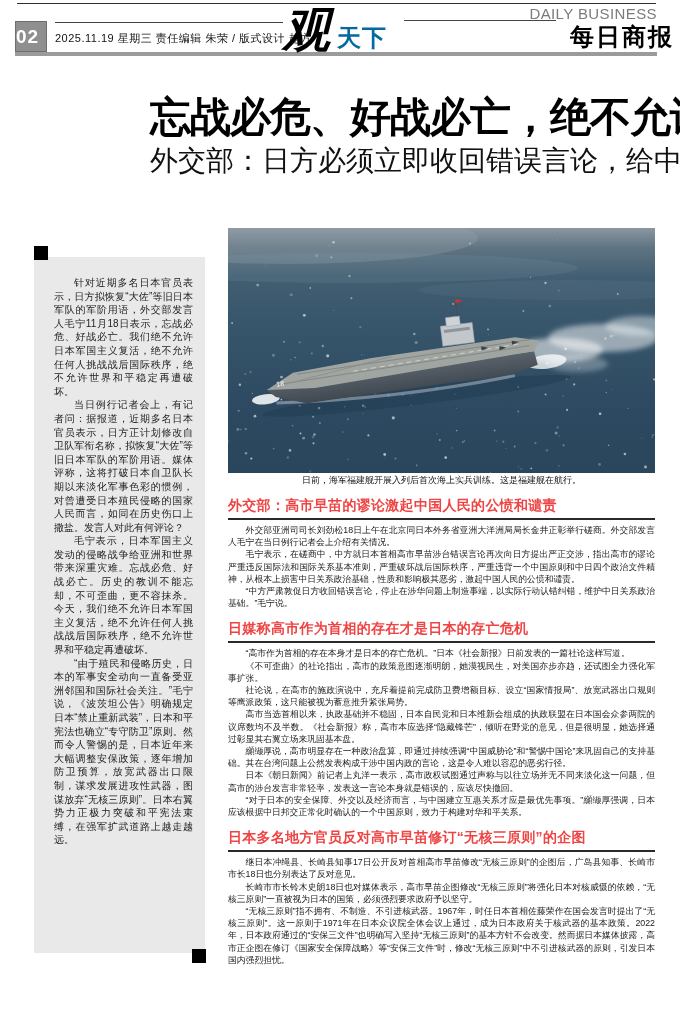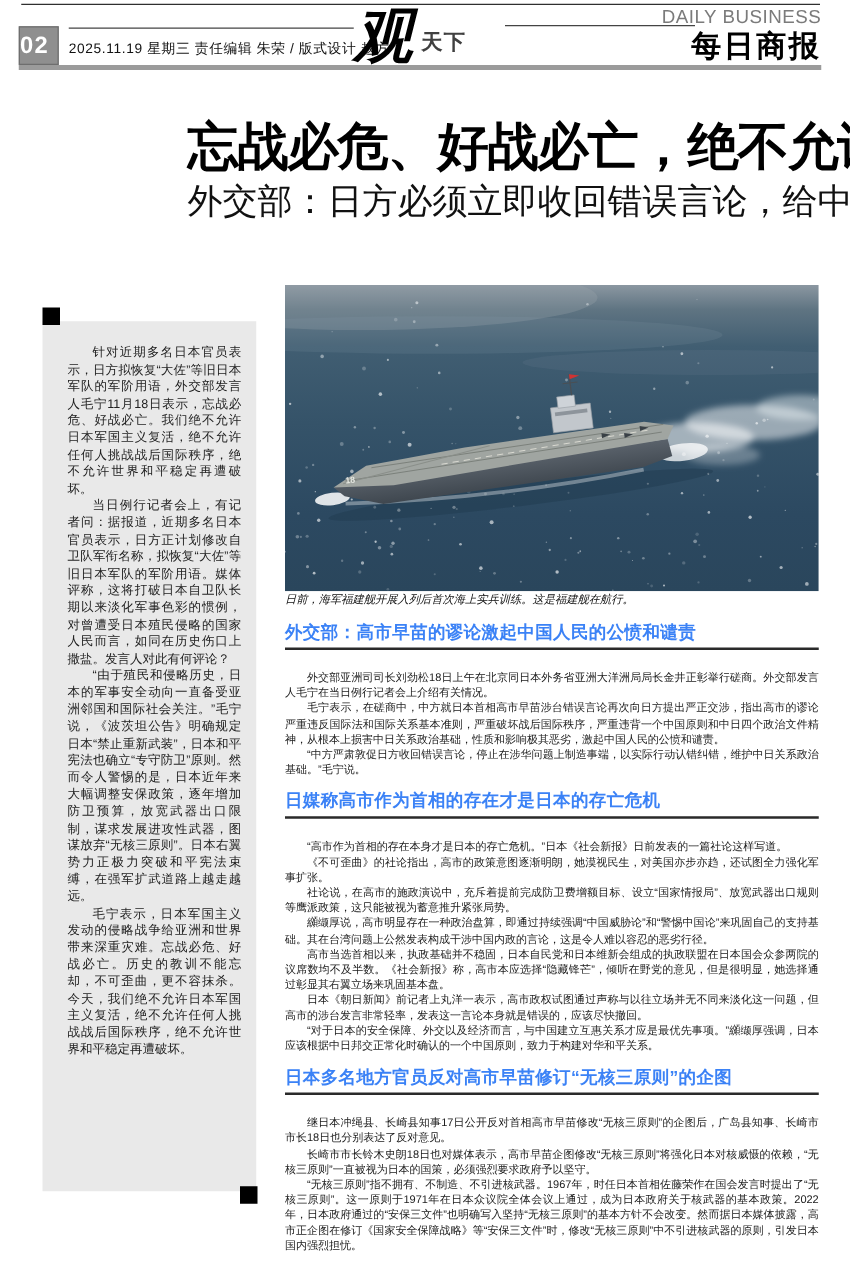--- a/index.html
+++ b/index.html
@@ -10,43 +10,43 @@
   .pagenum{position:absolute;left:15px;top:21px;width:32px;height:31px;background:#8f8f8f;
            border:1px solid #6e6e6e;box-sizing:border-box;color:#fff;font-weight:bold;
            font-size:19px;line-height:29px;letter-spacing:1px;}
   .thin-rule-left{position:absolute;left:55px;top:22px;width:228px;height:1px;background:#444;}
   .thin-rule-right{position:absolute;left:404px;top:20px;width:152px;height:1px;background:#444;}
   .dateline{position:absolute;left:55px;top:31px;font-size:11px;font-weight:normal;letter-spacing:.5px;color:#111;}
   .thick-rule{position:absolute;left:15px;top:52px;width:642px;height:4px;background:#9b9b9b;}
   .logo{position:absolute;left:283px;top:4px;width:120px;height:58px;}
   .logo-main{position:absolute;left:0;top:0;font-family:"DejaVu Serif",serif;font-size:47px;
              font-weight:900;font-style:italic;line-height:52px;color:#000;}
-  .logo-sub{position:absolute;left:54px;top:18px;font-size:17px;font-weight:900;color:#404040;letter-spacing:1px;}
+  .logo-sub{position:absolute;left:54px;top:18px;font-size:24px;font-weight:900;color:#0369a1;letter-spacing:1px;}
   .brand-en{position:absolute;right:23px;top:5px;font-size:15px;font-weight:normal;color:#7b7b7b;letter-spacing:.4px;}
-  .brand-cn{position:absolute;right:23px;top:21px;font-family:"Liberation Serif",serif;
+  .brand-cn{position:absolute;right:6px;top:21px;font-family:"Liberation Serif",serif;
             font-size:24px;font-weight:900;color:#000;letter-spacing:2px;}
   
   .main-headline{position:absolute;left:150px;top:90px;margin:0;font-size:41px;font-weight:900;
                  letter-spacing:-1px;color:#000;white-space:nowrap;}
   .sub-headline{position:absolute;left:150px;top:142px;margin:0;font-size:28px;font-weight:500;
                 color:#111;white-space:nowrap;}
   
   .sidebar{position:absolute;left:34px;top:257px;width:171px;height:696px;background:#e9e9e9;
            box-sizing:border-box;padding:19px 12px 0 20px;}
   .sb-square-top{position:absolute;left:0;top:-11px;width:14px;height:14px;background:#000;}
   .sb-square-bottom{position:absolute;right:-1px;bottom:-10px;width:14px;height:14px;background:#000;}
   .sidebar p{margin:0;font-size:10px;line-height:13.6px;text-align:justify;text-indent:2em;color:#222;}
   
   .column{position:absolute;left:228px;top:228px;width:427px;}
   figure{margin:0;}
   .photo{display:block;width:427px;height:245px;}
-  .caption{margin:2px 0 0 0;font-family:"DejaVu Serif",serif;font-style:italic;font-size:9px;
-           color:#111;text-align:left;line-height:11px;}
+  .caption{margin:2px 0 0 0;font-family:"DejaVu Serif",serif;font-size:9px;
+           color:#111;text-align:center;line-height:11px;}
   section{margin-top:10px;}
-  .sec-title{margin:0 0 16px 0;font-size:14px;font-weight:900;color:#3b82f6;letter-spacing:.3px;
+  .sec-title{margin:0 0 4px 0;font-size:14px;font-weight:900;color:#ef4444;letter-spacing:.3px;
              padding-bottom:4px;border-bottom:2px solid #2a2a2a;line-height:18px;}
   .sec-body p{margin:0;font-size:8.8px;line-height:12.2px;text-align:justify;text-indent:2em;color:#1a1a1a;}
 </style>
 </head>
 <body>
 
 <div class="page">
 
   <div>
     <div class="top-rule"></div>
@@ -65,22 +65,22 @@
 
   <h1 class="main-headline">忘战必危、好战必亡，绝不允许</h1>
   <h2 class="sub-headline">外交部：日方必须立即收回错误言论，给中国</h2>
 
   <aside class="sidebar">
     <div class="sb-square-top"></div>
     <div class="sb-square-bottom"></div>
     <div>
         <p>针对近期多名日本官员表示，日方拟恢复“大佐”等旧日本军队的军阶用语，外交部发言人毛宁11月18日表示，忘战必危、好战必亡。我们绝不允许日本军国主义复活，绝不允许任何人挑战战后国际秩序，绝不允许世界和平稳定再遭破坏。</p>
         <p>当日例行记者会上，有记者问：据报道，近期多名日本官员表示，日方正计划修改自卫队军衔名称，拟恢复“大佐”等旧日本军队的军阶用语。媒体评称，这将打破日本自卫队长期以来淡化军事色彩的惯例，对曾遭受日本殖民侵略的国家人民而言，如同在历史伤口上撒盐。发言人对此有何评论？</p>
+        <p>毛宁表示，日本军国主义发动的侵略战争给亚洲和世界带来深重灾难。忘战必危、好战必亡。历史的教训不能忘却，不可歪曲，更不容抹杀。今天，我们绝不允许日本军国主义复活，绝不允许任何人挑战战后国际秩序，绝不允许世界和平稳定再遭破坏。</p>
         <p>“由于殖民和侵略历史，日本的军事安全动向一直备受亚洲邻国和国际社会关注。”毛宁说，《波茨坦公告》明确规定日本“禁止重新武装”，日本和平宪法也确立“专守防卫”原则。然而令人警惕的是，日本近年来大幅调整安保政策，逐年增加防卫预算，放宽武器出口限制，谋求发展进攻性武器，图谋放弃“无核三原则”。日本右翼势力正极力突破和平宪法束缚，在强军扩武道路上越走越远。</p>
-        <p>毛宁表示，日本军国主义发动的侵略战争给亚洲和世界带来深重灾难。忘战必危、好战必亡。历史的教训不能忘却，不可歪曲，更不容抹杀。今天，我们绝不允许日本军国主义复活，绝不允许任何人挑战战后国际秩序，绝不允许世界和平稳定再遭破坏。</p>
       </div>
   </aside>
 
   <main class="column">
     <figure>
       <svg class="photo" viewBox="0 0 427 245">
         <defs>
           <linearGradient id="ocean" x1="0" y1="0" x2="0" y2="1">
             <stop offset="0" stop-color="#8b97a1"></stop>
               <stop offset="0.08" stop-color="#5f7482"></stop>
@@ -297,22 +297,22 @@
           <p>“中方严肃敦促日方收回错误言论，停止在涉华问题上制造事端，以实际行动认错纠错，维护中日关系政治基础。”毛宁说。</p>
         </div>
     </section>
 
     <section>
       <h3 class="sec-title">日媒称高市作为首相的存在才是日本的存亡危机</h3>
       <div class="sec-body">
           <p>“高市作为首相的存在本身才是日本的存亡危机。”日本《社会新报》日前发表的一篇社论这样写道。</p>
           <p>《不可歪曲》的社论指出，高市的政策意图逐渐明朗，她漠视民生，对美国亦步亦趋，还试图全力强化军事扩张。</p>
           <p>社论说，在高市的施政演说中，充斥着提前完成防卫费增额目标、设立“国家情报局”、放宽武器出口规则等鹰派政策，这只能被视为蓄意推升紧张局势。</p>
+          <p>高市当选首相以来，执政基础并不稳固，日本自民党和日本维新会组成的执政联盟在日本国会众参两院的议席数均不及半数。《社会新报》称，高市本应选择“隐藏锋芒”，倾听在野党的意见，但是很明显，她选择通过彰显其右翼立场来巩固基本盘。</p>
           <p>纐缬厚说，高市明显存在一种政治盘算，即通过持续强调“中国威胁论”和“警惕中国论”来巩固自己的支持基础。其在台湾问题上公然发表构成干涉中国内政的言论，这是令人难以容忍的恶劣行径。</p>
-          <p>高市当选首相以来，执政基础并不稳固，日本自民党和日本维新会组成的执政联盟在日本国会众参两院的议席数均不及半数。《社会新报》称，高市本应选择“隐藏锋芒”，倾听在野党的意见，但是很明显，她选择通过彰显其右翼立场来巩固基本盘。</p>
           <p>日本《朝日新闻》前记者上丸洋一表示，高市政权试图通过声称与以往立场并无不同来淡化这一问题，但高市的涉台发言非常轻率，发表这一言论本身就是错误的，应该尽快撤回。</p>
           <p>“对于日本的安全保障、外交以及经济而言，与中国建立互惠关系才应是最优先事项。”纐缬厚强调，日本应该根据中日邦交正常化时确认的一个中国原则，致力于构建对华和平关系。</p>
         </div>
     </section>
 
     <section>
       <h3 class="sec-title">日本多名地方官员反对高市早苗修订“无核三原则”的企图</h3>
       <div class="sec-body">
           <p>继日本冲绳县、长崎县知事17日公开反对首相高市早苗修改“无核三原则”的企图后，广岛县知事、长崎市市长18日也分别表达了反对意见。</p>
           <p>长崎市市长铃木史朗18日也对媒体表示，高市早苗企图修改“无核三原则”将强化日本对核威慑的依赖，“无核三原则”一直被视为日本的国策，必须强烈要求政府予以坚守。</p>

